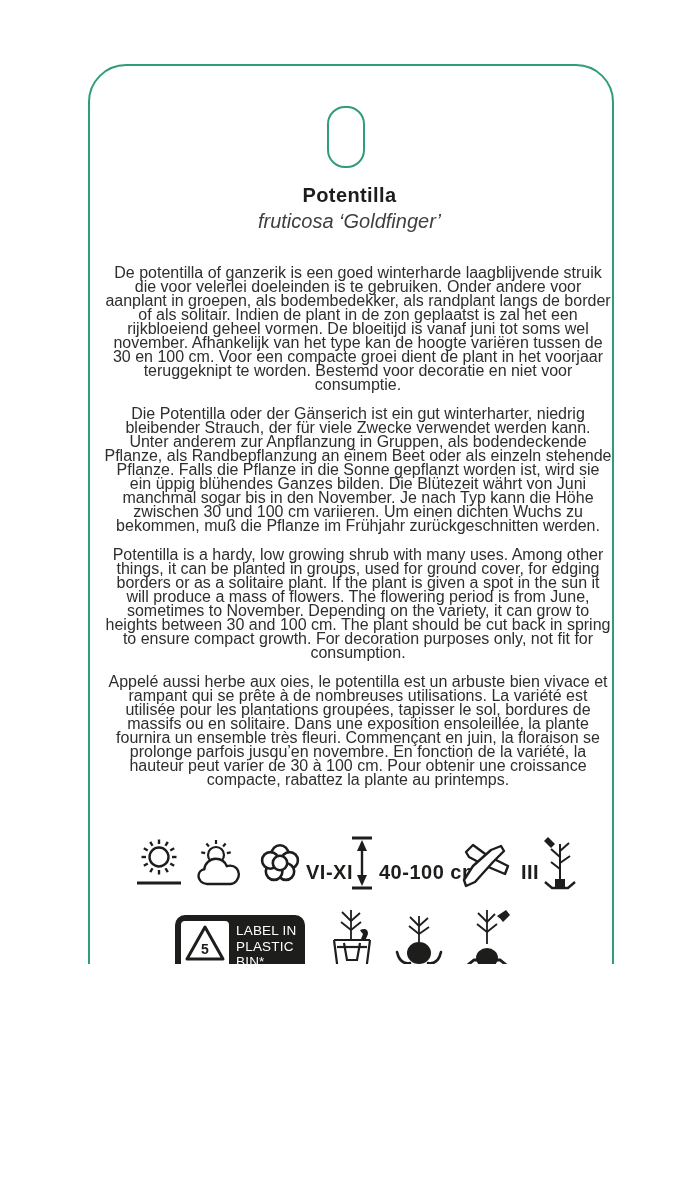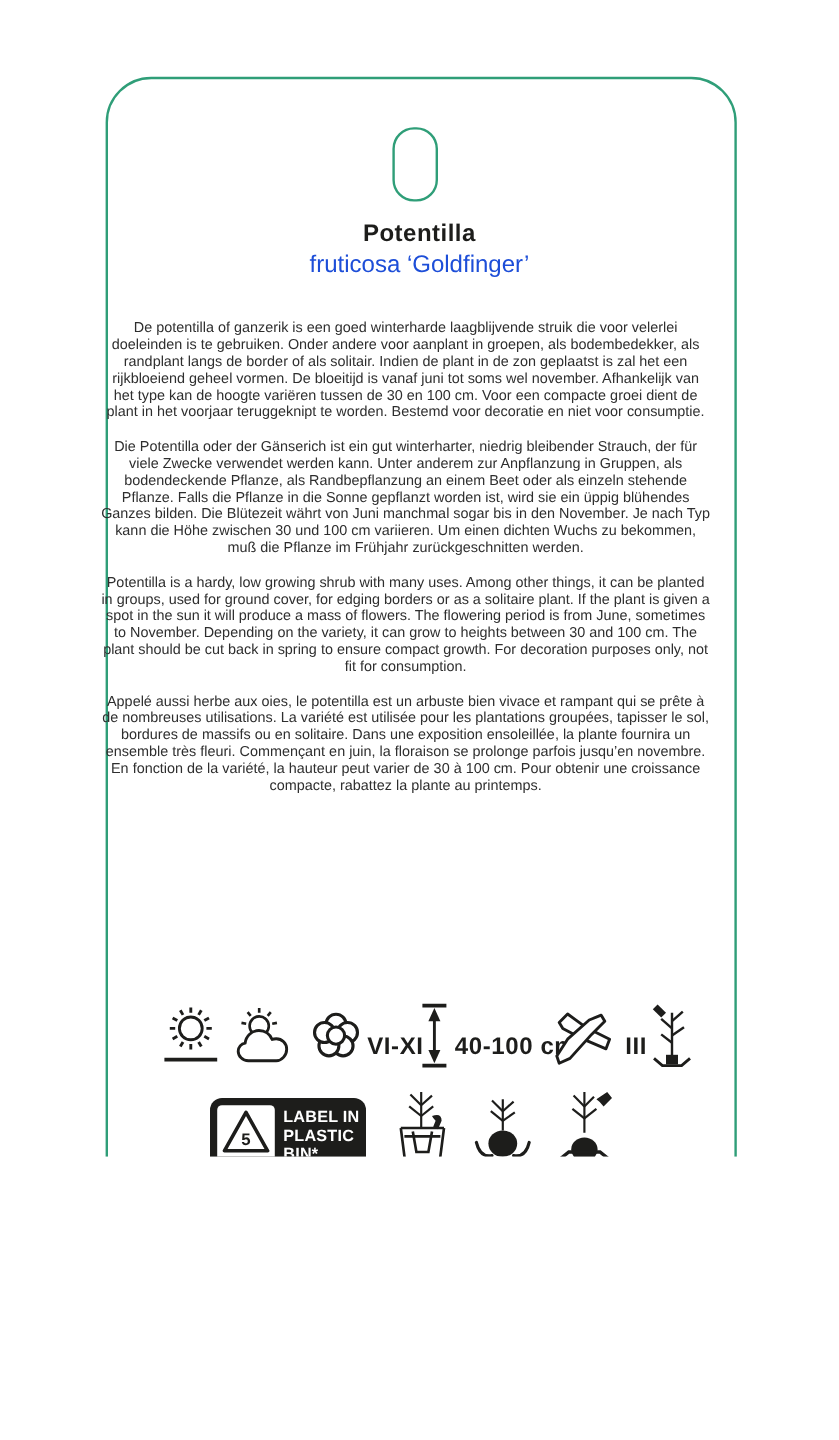--- a/index.html
+++ b/index.html
@@ -14,42 +14,42 @@
   .punch-hole{
     position:absolute;left:327px;top:106px;width:34px;height:58px;
     border:2px solid #2f9e78;border-radius:18px;background:#ffffff;
   }
   .title{
     position:absolute;left:0;top:184px;width:699px;text-align:center;
     font-size:20px;font-weight:bold;letter-spacing:.4px;color:#1d1d1b;
   }
   .subtitle{
     position:absolute;left:0;top:210px;width:699px;text-align:center;
-    font-size:20px;color:#1d4ed8;
+    font-size:20px;color:#404040;font-style:italic;
   }
   .paragraphs{
-    position:absolute;left:84px;top:266px;width:508px;text-align:center;
-    font-size:12px;line-height:14px;color:#2e2e2e;
+    position:absolute;left:104px;top:266px;width:508px;text-align:center;
+    font-size:16px;line-height:14px;color:#2e2e2e;
   }
   .paragraphs p{margin:0 0 15px 0;}
   
   .care{position:absolute;}
   .care-label{
     position:absolute;font-size:20px;font-weight:bold;color:#1d1d1b;letter-spacing:.5px;
   }
   
   .badge{
     position:absolute;left:175px;top:915px;width:130px;height:64px;
     background:#1d1d1b;border-radius:10px;
   }
   .badge .panel{
     position:absolute;left:6px;top:6px;width:48px;height:52px;background:#ffffff;border-radius:4px;
   }
   .badge .lines{
-    position:absolute;left:61px;top:8px;color:#ffffff;font-weight:bold;
+    position:absolute;left:61px;top:8px;color:#ffffff;font-weight:normal;
     font-size:13.5px;line-height:15.5px;letter-spacing:.2px;
   }
   
   .passport{
     position:absolute;left:353px;top:997px;width:232px;height:93px;
     border:1.5px solid #8f8f8f;background:#ffffff;box-sizing:border-box;
   }
   .passport .eu{position:absolute;left:10px;top:6px;}
   .passport .pp-title{
     position:absolute;left:116px;top:8px;font-size:13px;font-weight:bold;color:#1d1d1b;text-align:center;

